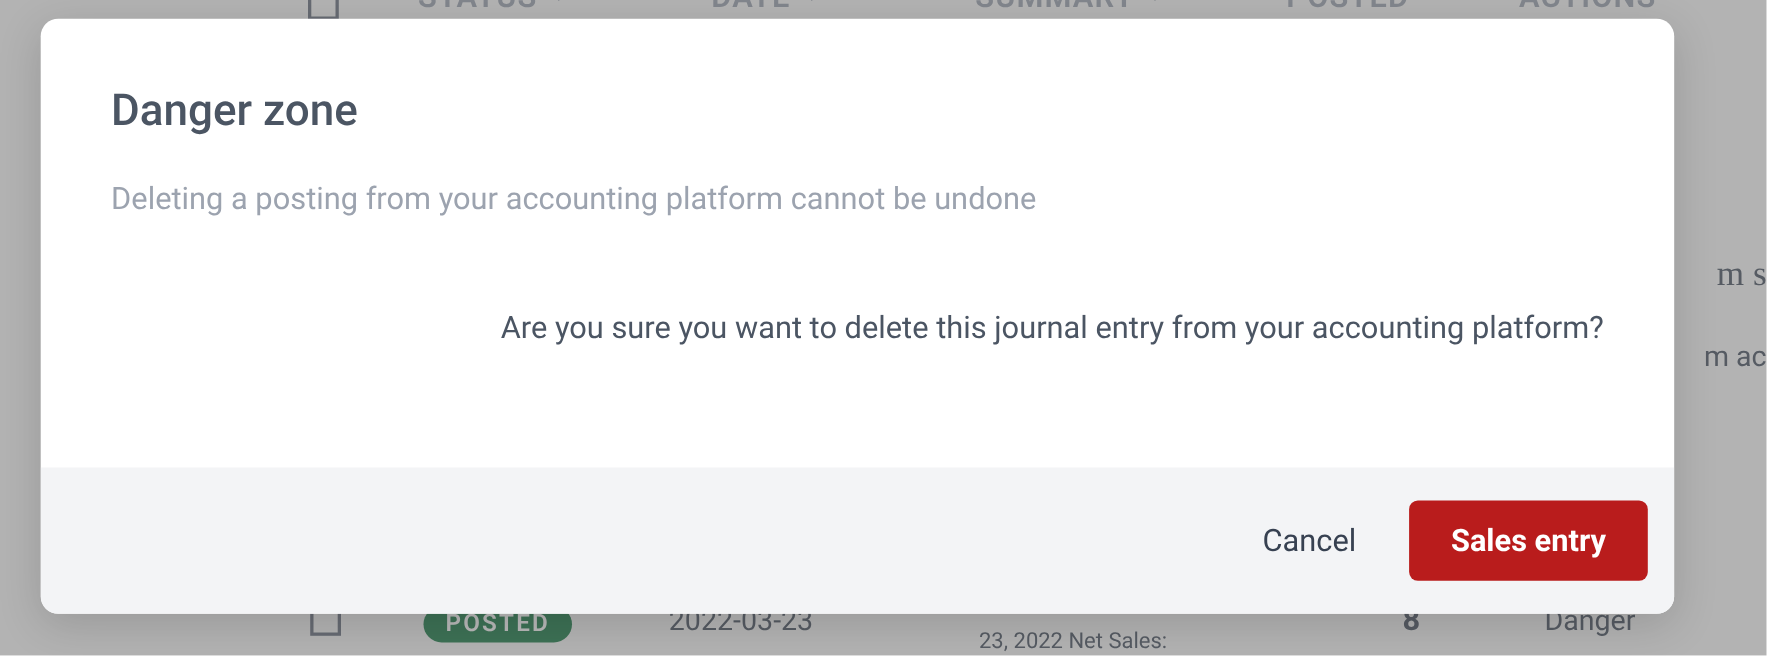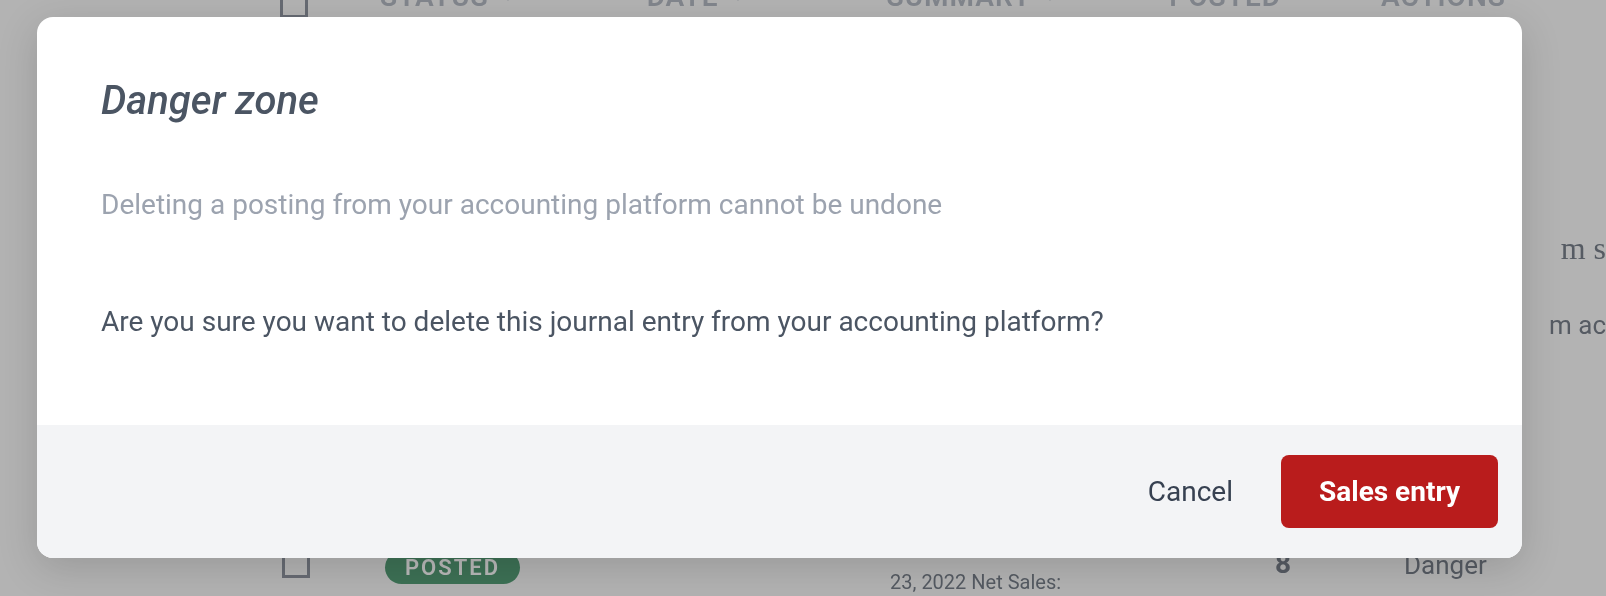--- a/index.html
+++ b/index.html
@@ -157,35 +157,35 @@
 
     .modal-body {
       padding: 60px 64px 40px 64px;
       flex: 1;
     }
 
     .modal-title {
       font-size: 40px;
       font-weight: 500;
       color: #4b5563;
-      margin-bottom: 64px;
-      font-style: italic;
+      margin-bottom: 40px;
     }
 
     .modal-subtitle {
       font-size: 28px;
       color: #9ca3af;
       margin-bottom: 84px;
       font-weight: 400;
     }
 
     .modal-question {
       font-size: 28px;
       color: #4b5563;
       font-weight: 400;
+      text-align: right;
     }
 
     .modal-footer {
       background: #f3f4f6;
       padding: 30px 24px;
       display: flex;
       justify-content: flex-end;
       align-items: center;
       gap: 40px;
     }
@@ -248,20 +248,21 @@
       <span>POSTED</span>
     </div>
     <div class="bg-header-item" style="margin-left:-20px;">
       <span>ACTIONS</span>
     </div>
   </div>
   <div class="bg-checkbox"></div>
 
   <div class="bg-row-checkbox"></div>
   <div class="bg-status-badge">POSTED</div>
+  <div class="bg-date">2022-03-23</div>
   <div class="bg-summary">23, 2022 Net Sales:</div>
   <div class="bg-posted">8</div>
   <div class="bg-action">Danger</div>
 
   <div class="bg-right-text1">m s</div>
   <div class="bg-right-text2">m ac</div>
 </div>
 
 <div class="overlay"></div>
 

